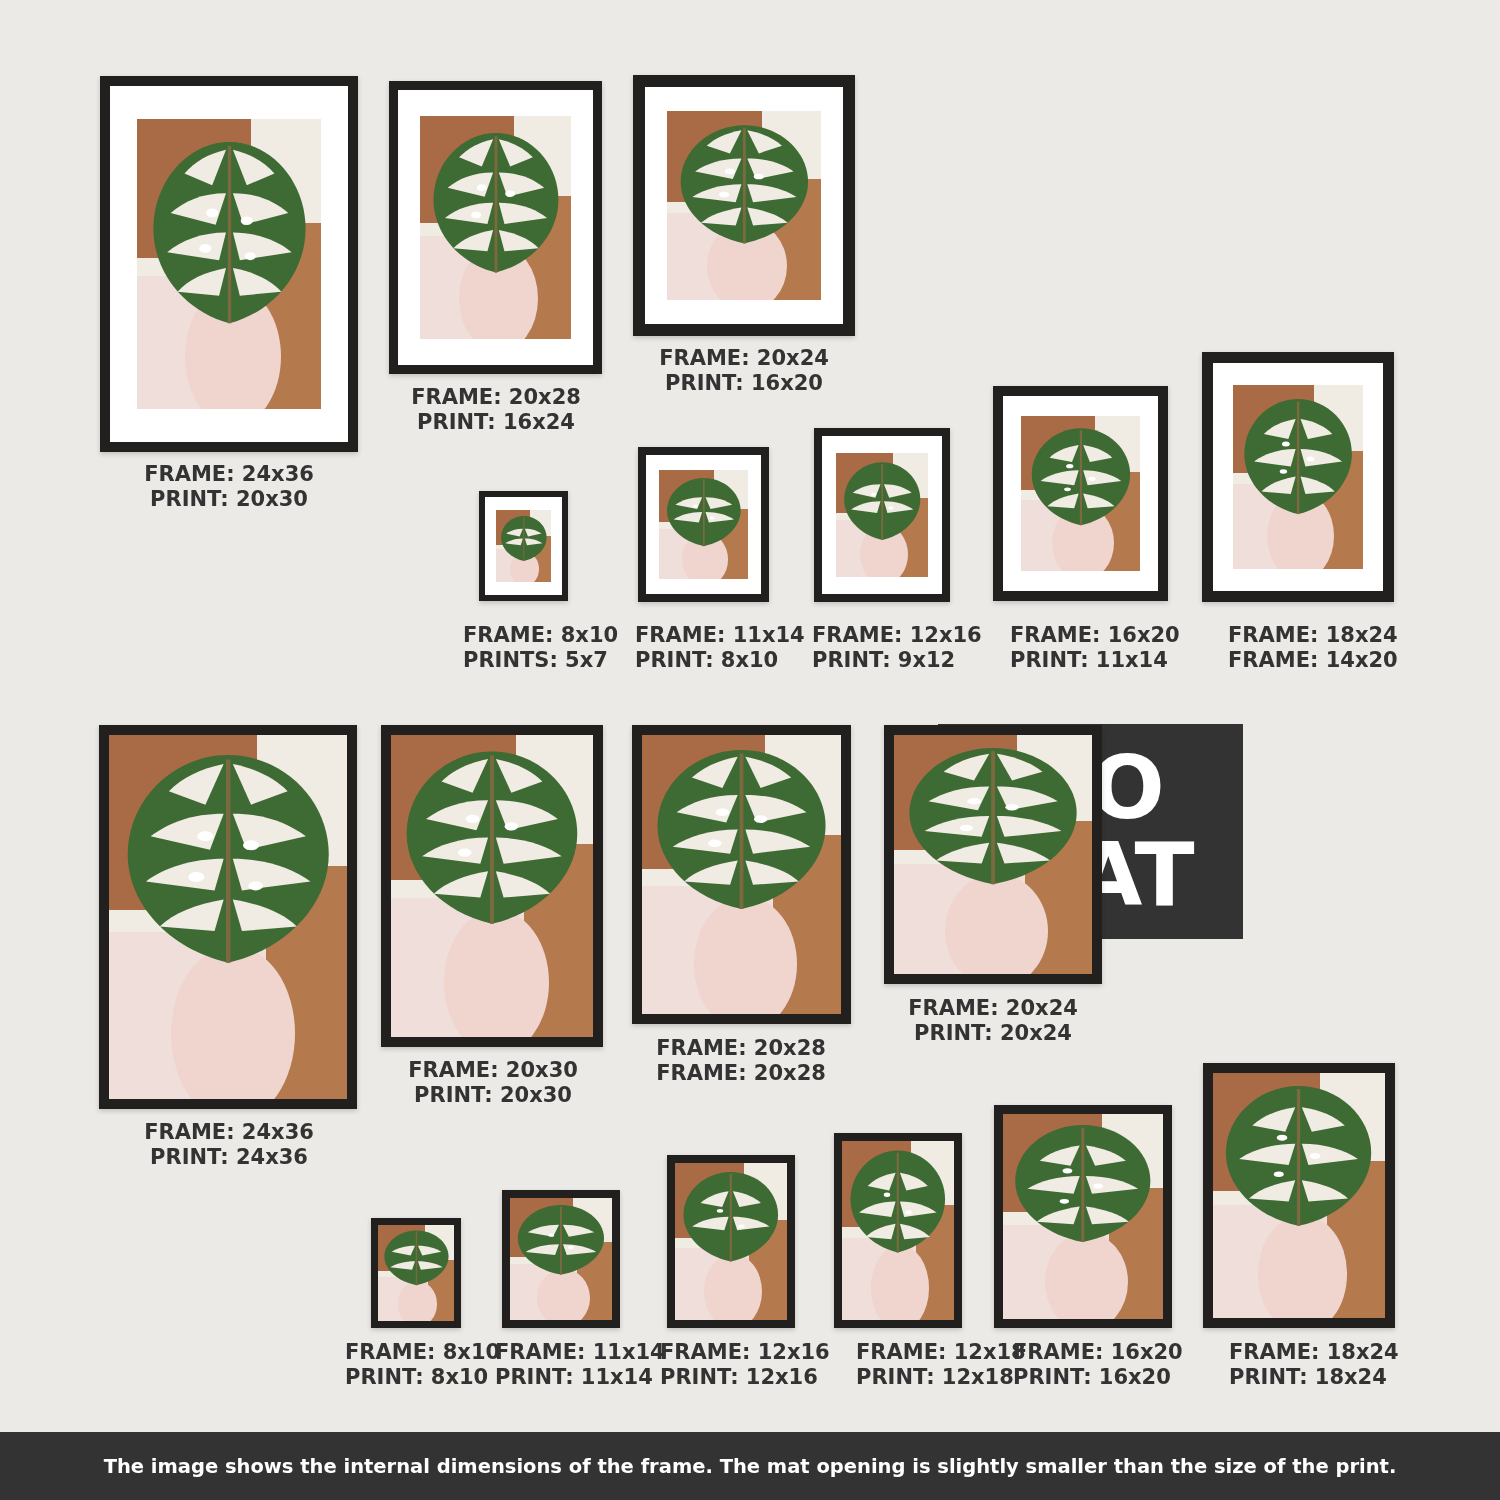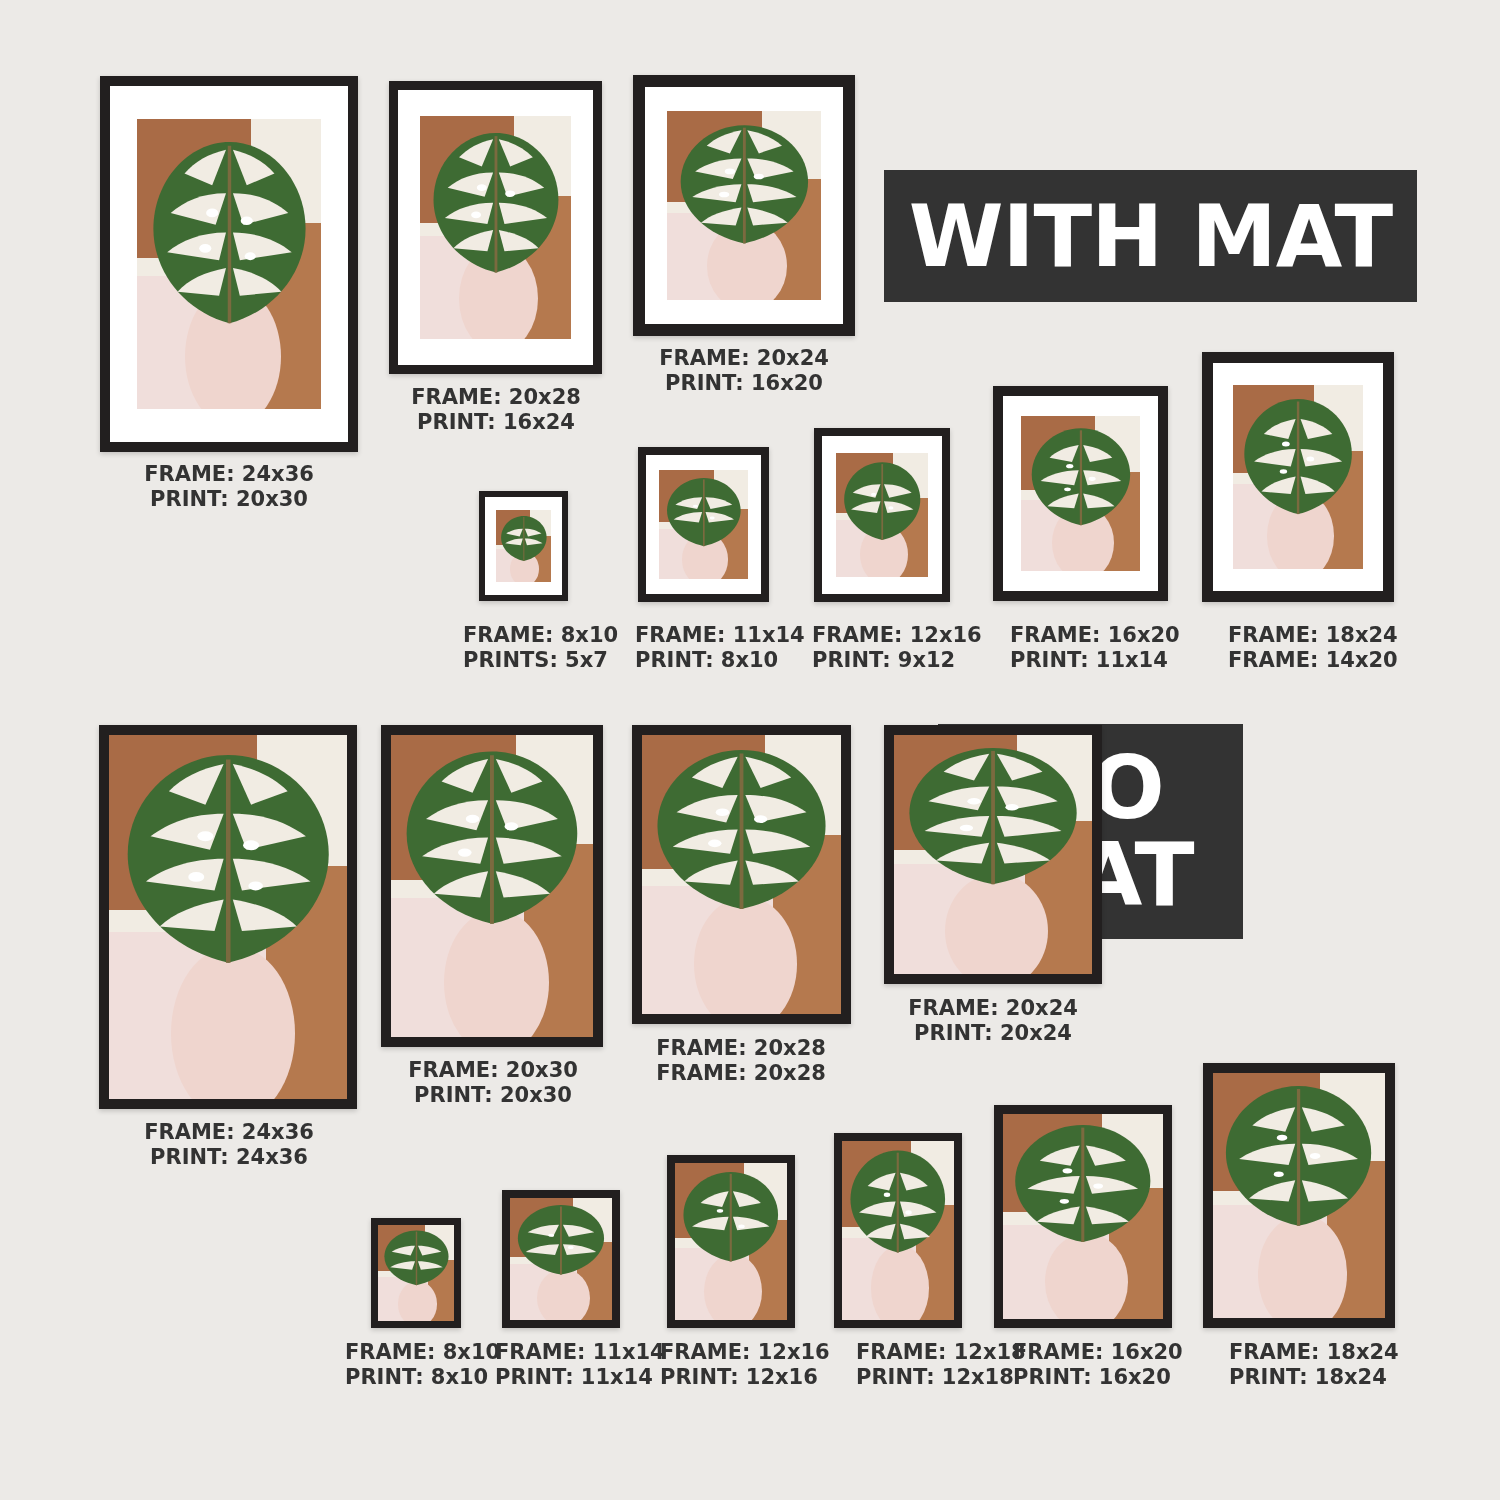--- a/index.html
+++ b/index.html
@@ -150,21 +150,20 @@
     font-size: 19.5px;
     font-family: "DejaVu Sans", sans-serif;
     text-align: center;
   }
 </style>
 </head>
 <body>
 
 <div class="stage">
 
-  <div class="banner banner-withmat">WITH MAT</div>
   <div class="banner banner-nomat">NO MAT</div>
 
   <div class="frame" style="left:100px;top:76px;width:258px;height:376px;">
     <div class="mat" style="left:10px;top:10px;right:10px;bottom:10px;">
       <div class="art" style="left:27px;top:33px;right:27px;bottom:33px;">
         <div class="bg-beige"></div>
           <div class="brown-top"></div>
           <div class="brown-right"></div>
         <div class="pink-block"></div>
           <div class="pink-circle"></div>
@@ -755,14 +754,15 @@
         <path d="M49 6 L49 96 L51 96 L51 6 Z" fill="#7b6a3f"></path>
       </svg>
         </div>
     </div>
   </div>
   <div class="caption" style="left:1229px;top:1340px;width:140px;">
     <span class="l1">FRAME: 18x24</span>
     <span class="l2">PRINT: 18x24</span>
   </div>
 
+  <div class="footer">The image shows the internal dimensions of the frame. The mat opening is slightly smaller than the size of the print.</div>
 
 </div>
 
 </body></html>

